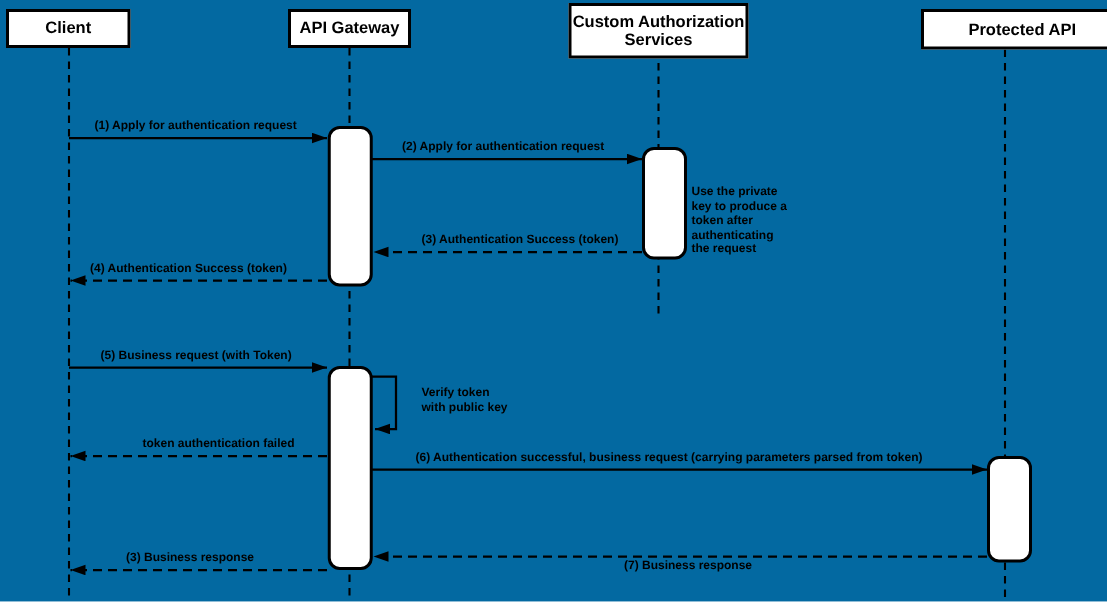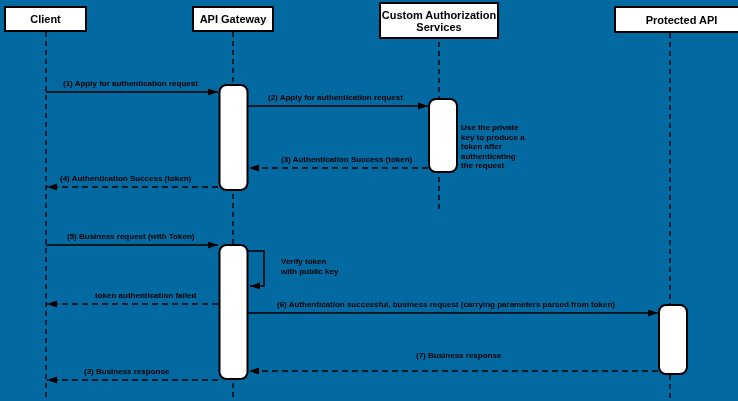--- a/index.html
+++ b/index.html
@@ -79,21 +79,21 @@
 
   <div class="msg-label" style="left:63px; top:79px;">(1) Apply for authentication request</div>
   <div class="msg-label" style="left:268px; top:93px;">(2) Apply for authentication request</div>
   <div class="msg-label" style="left:281px; top:155px;">(3) Authentication Success (token)</div>
   <div class="msg-label" style="left:60px; top:174px;">(4) Authentication Success (token)</div>
   <div class="msg-label" style="left:67px; top:232px;">(5) Business request (with Token)</div>
   <div class="msg-label" style="left:281px; top:257px;">Verify token
 with public key</div>
   <div class="msg-label" style="left:68px; top:291px;margin-left:27px;">token authentication failed</div>
   <div class="msg-label" style="left:277px; top:300px;">(6) Authentication successful, business request (carrying parameters parsed from token)</div>
-  <div class="msg-label" style="left:405px; top:351px;padding-left:11px;">(7) Business response</div>
+  <div class="msg-label" style="left:405px; top:372px;padding-left:11px;">(7) Business response</div>
   <div class="msg-label" style="left:84px; top:367px;">(3) Business response</div>
 
   <div class="note-label" style="left:461px; top:104px; width:80px;margin-top:19px;">Use the private
 key to produce a
 token after
 authenticating
 the request</div>
 
 </div>
 

